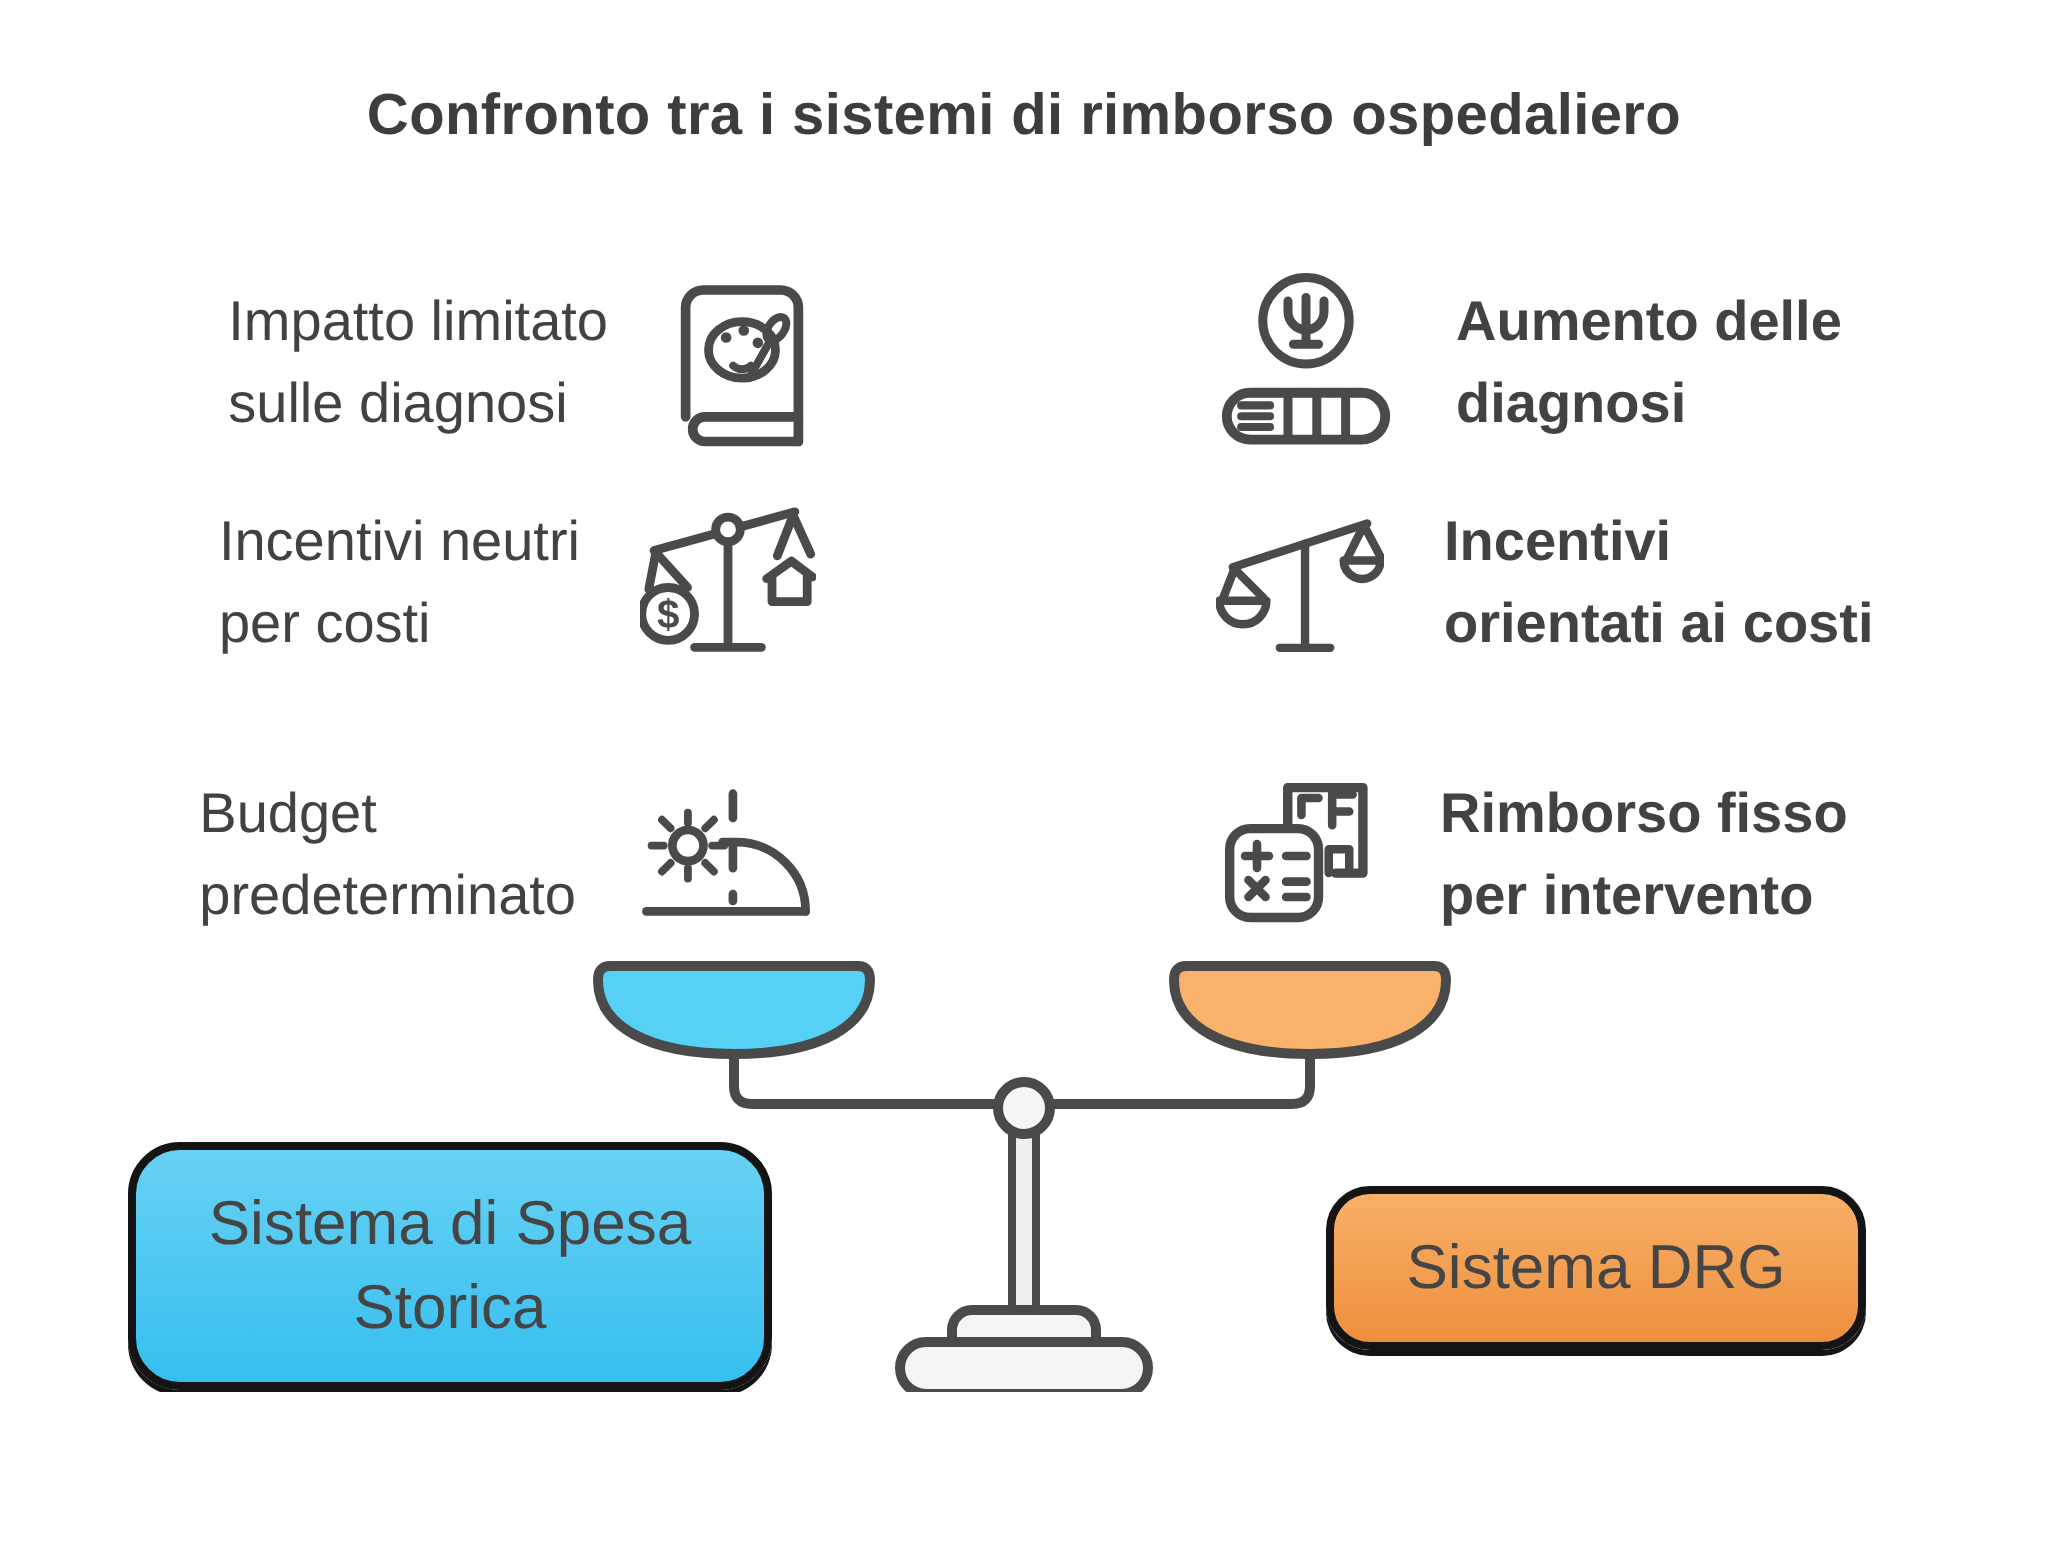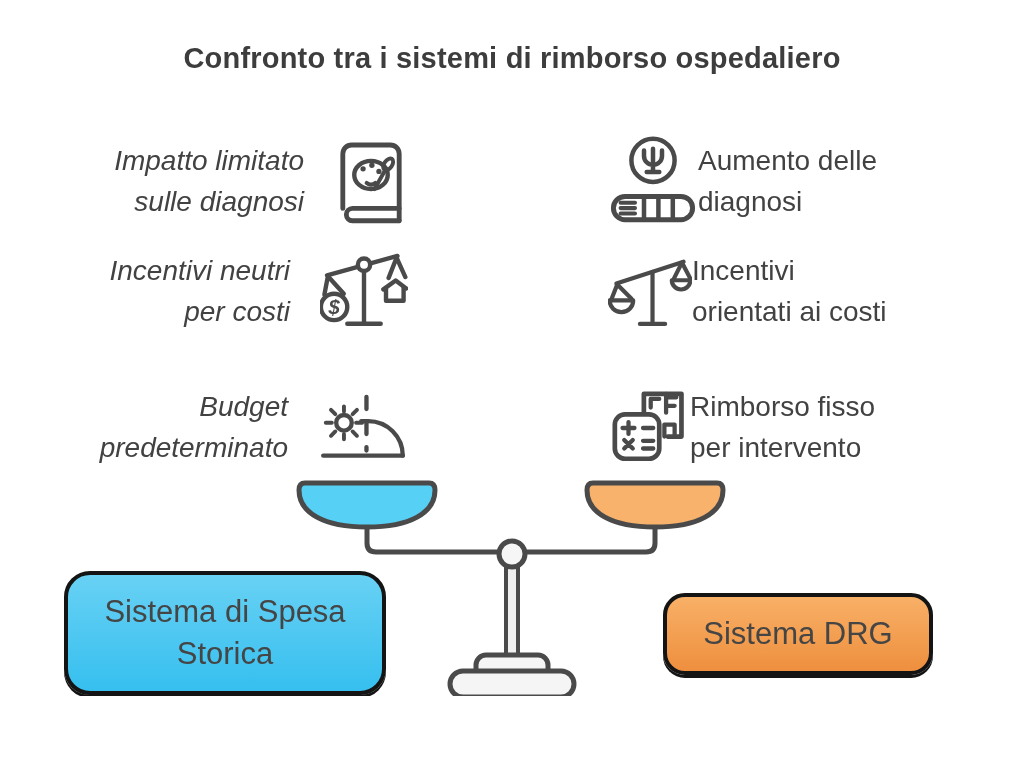--- a/index.html
+++ b/index.html
@@ -7,22 +7,22 @@
     position:relative;width:1024px;height:696px;background:#ffffff;
     font-family:"Liberation Sans",sans-serif;color:var(--text,#424242);
     overflow:hidden;
   }
   .title{
     position:absolute;top:42px;left:0;width:100%;
     text-align:center;font-size:29px;font-weight:700;color:#3d3d3d;
     letter-spacing:.2px;
   }
   .row{position:absolute;display:flex;align-items:center;height:100px;}
-  .row.left{left:28px;width:380px;justify-content:flex-end;gap:30px;text-align:right;font-style:italic;}
-  .row.right{left:608px;width:400px;justify-content:flex-start;text-align:left;}
+  .row.left{left:28px;width:380px;justify-content:flex-end;gap:30px;}
+  .row.right{left:608px;width:400px;justify-content:flex-start;gap:30px;text-align:left;font-weight:bold;}
   .row-1{top:132px;} .row-2{top:242px;} .row-3{top:378px;}
   .row-text{
     font-size:28px;line-height:1.46;color:var(--text,#424242);
     white-space:pre-line;
   }
   .icon{flex-shrink:0;color:var(--icon-stroke,#4a4a4a);}
   .icon svg{display:block;}
   .icon text{font-family:"Liberation Sans",sans-serif;font-weight:700;}
 
   .scale-svg{position:absolute;left:280px;top:473px;color:var(--icon-stroke,#4a4a4a);}

